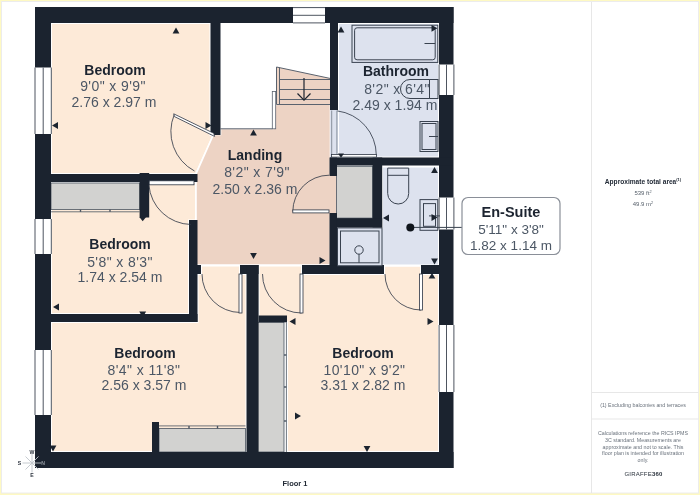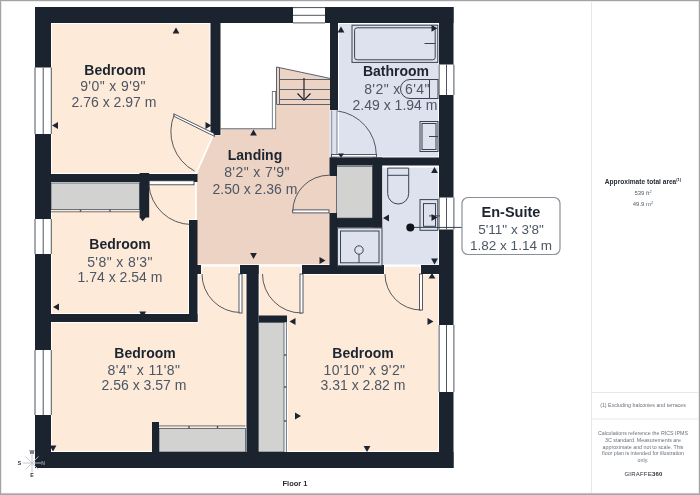--- a/index.html
+++ b/index.html
@@ -1,16 +1,16 @@
 <!DOCTYPE html>
 <html><head>
 <meta charset="utf-8">
 <style>
   html,body{margin:0;padding:0;background:#ffffff;}
-  #page{position:relative;width:700px;height:495px;background:#a3a3a3;font-family:"Liberation Sans",sans-serif;}
+  #page{position:relative;width:700px;height:495px;background:#fef9c3;font-family:"Liberation Sans",sans-serif;}
   svg text{font-family:"Liberation Sans",sans-serif;}
 </style>
 </head>
 <body>
 <div id="page">
 <svg width="700" height="495" viewBox="0 0 700 495">
 <defs>
 <g id="arr-u">
           <path d="M0,0 L3.4,6 L-3.4,6 Z" fill="#1c242f"></path>
         </g>

